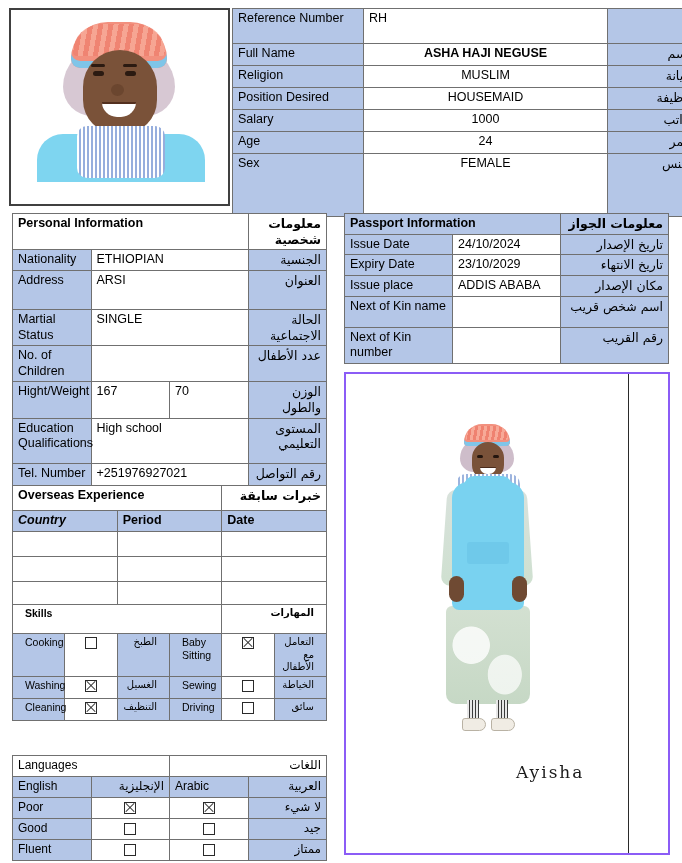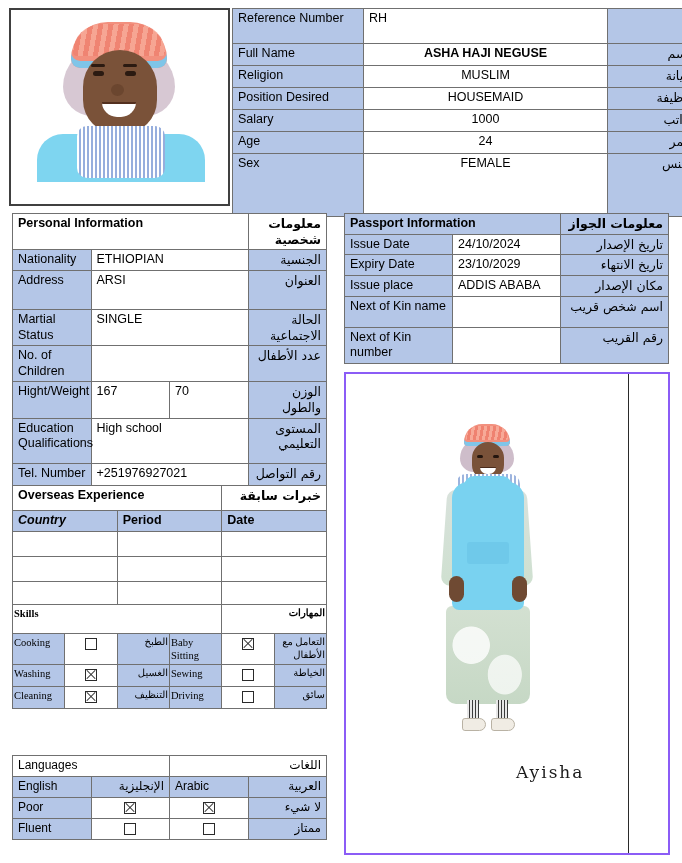--- a/index.html
+++ b/index.html
@@ -116,21 +116,21 @@
     left: 12px;
     top: 604px;
     width: 315px;
   }
   #skills .s1 { width: 55px; }
   #skills .s2 { width: 48px; }
   #skills .s3 { width: 57px; }
   #skills .s4 { width: 67px; }
   #skills .s5 { width: 37px; }
   #skills .s6 { width: 51px; }
-  #skills td { font-size: 10.5px; padding: 2px 1px; font-family: Liberation Serif, serif; }
+  #skills td { font-size: 10.5px; padding: 2px 12px; }
   #skills .ar { font-size: 10px; }
 
   
   #languages {
     position: absolute;
     left: 12px;
     top: 755px;
     width: 315px;
   }
   #languages .l1 { width: 58px; }
@@ -612,20 +612,26 @@
       <td class="fill l3">Arabic</td>
       <td class="fill l4 ar">العربية</td>
     </tr>
     <tr>
       <td class="fill">Poor</td>
       <td class="cbcell"><span class="cb checked"></span></td>
       <td class="cbcell"><span class="cb checked"></span></td>
       <td class="fill ar">لا شيء</td>
     </tr>
     <tr>
+      <td class="fill">Good</td>
+      <td class="cbcell"><span class="cb"></span></td>
+      <td class="cbcell"><span class="cb"></span></td>
+      <td class="fill ar">جيد</td>
+    </tr>
+    <tr>
       <td class="fill">Fluent</td>
       <td class="cbcell"><span class="cb"></span></td>
       <td class="cbcell"><span class="cb"></span></td>
       <td class="fill ar">ممتاز</td>
     </tr>
   </tbody>
 </table>
 
 <div id="photo-frame">
   <div class="divider"></div>

